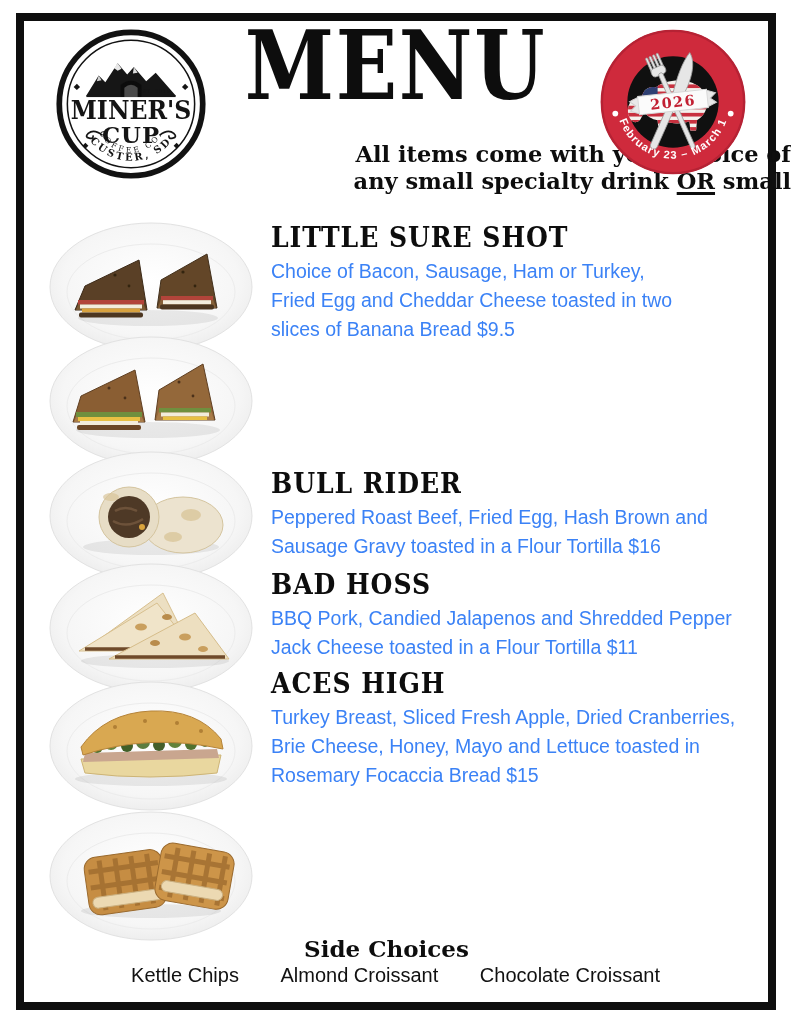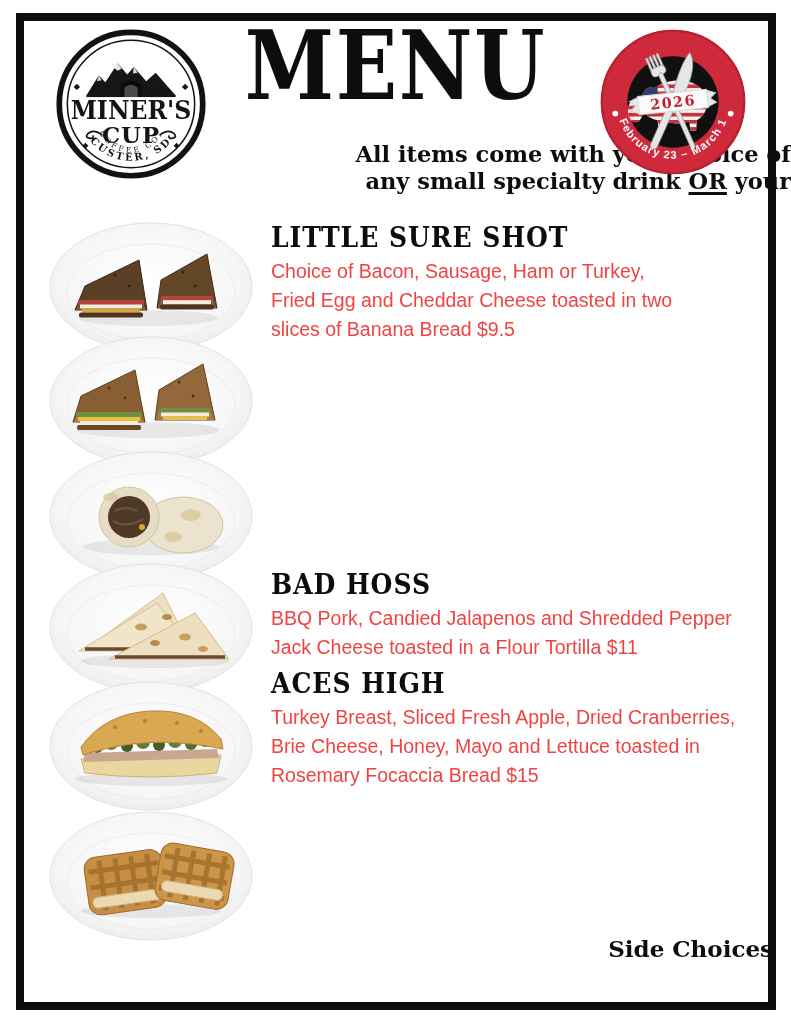--- a/index.html
+++ b/index.html
@@ -15,24 +15,24 @@
       letter-spacing:2px;transform:scaleX(.84);color:#0d0d0d;}
   .subtitle{position:absolute;left:0;top:141px;width:791px;text-align:right;
       font-family:"DejaVu Serif",serif;font-weight:bold;font-size:22.5px;line-height:27px;color:#0d0d0d;}
   .subtitle .or{text-decoration:underline;text-decoration-thickness:2.5px;text-underline-offset:3px;margin-top:40px;}
   .badge{position:absolute;left:598px;top:27px;}
   .badge .arc{font-family:"Liberation Sans",sans-serif;font-weight:bold;fill:#ffffff;}
   
   .item{position:absolute;left:271px;width:482px;}
   .item h2{margin:0 0 3px 0;font-family:"DejaVu Serif",serif;font-weight:bold;font-size:27px;
       line-height:32px;letter-spacing:1px;transform:scaleX(.93);transform-origin:left center;color:#0d0d0d;}
-  .item .desc{font-size:19.5px;line-height:29px;color:#ef4444;white-space:pre-line;}
+  .item .desc{font-size:19.5px;line-height:29px;color:#3b82f6;white-space:pre-line;}
   .photo{position:absolute;left:45px;}
   
-  .sides-heading{position:absolute;left:0;top:935px;width:773px;text-align:right;
+  .sides-heading{position:absolute;left:0;top:935px;width:773px;text-align:center;
       font-family:"DejaVu Serif",serif;font-weight:bold;font-size:23px;color:#0d0d0d;}
   .sides-row{position:absolute;left:0;top:964px;width:791px;text-align:center;
       font-size:20px;color:#111;}
   .sides-row span{margin:0 18px;}
 </style>
 </head>
 <body>
 
 <svg width="0" height="0" style="position:absolute" aria-hidden="true">
   <defs>
@@ -84,21 +84,21 @@
     <text font-size="10.5" font-weight="bold" letter-spacing="2.5">
       <textPath href="#lgArcBottom" startOffset="50%" text-anchor="middle">CUSTER, SD</textPath>
     </text>
     <rect x="-2.2" y="-2.2" width="4.4" height="4.4" transform="translate(-48,44) rotate(45)" fill="#141414"></rect>
     <rect x="-2.2" y="-2.2" width="4.4" height="4.4" transform="translate(48,44) rotate(45)" fill="#141414"></rect>
   </svg>
 
   <div class="menu-title">MENU</div>
   <div class="subtitle">
     <div>All items come with your choice of</div>
-    <div><span>any small specialty drink </span><span class="or">OR</span><span> your</span></div>
+    <div><span>any small specialty drink </span><span class="or">OR</span><span> small</span></div>
   </div>
 
   <svg class="badge" width="150" height="150" viewBox="-78 -78 156 156">
     <circle r="75" fill="#cf2a3c"></circle>
     <circle r="74" fill="none" stroke="#b62234" stroke-width="2.5"></circle>
     <circle r="47.5" fill="#101010"></circle>
     <defs>
       <path id="bpTop" d="M 0,61 A 61,61 0 1 1 -0.01,61" fill="none"></path>
       <path id="bpBot" d="M 0,-59 A 59,59 0 1 0 0.01,-59" fill="none"></path>
       <clipPath id="bfClip">
@@ -156,20 +156,25 @@
       <textPath href="#bpBot" startOffset="50%" text-anchor="middle">February 23 – March 1</textPath>
     </text>
   </svg>
 
   <section class="item" style="top:222px">
     <h2>LITTLE SURE SHOT</h2>
     <div class="desc">Choice of Bacon, Sausage, Ham or Turkey,
 Fried Egg and Cheddar Cheese toasted in two
 slices of Banana Bread $9.5</div>
   </section>
+  <section class="item" style="top:468px">
+    <h2>BULL RIDER</h2>
+    <div class="desc">Peppered Roast Beef, Fried Egg, Hash Brown and
+Sausage Gravy toasted in a Flour Tortilla $16</div>
+  </section>
   <section class="item" style="top:569px">
     <h2>BAD HOSS</h2>
     <div class="desc">BBQ Pork, Candied Jalapenos and Shredded Pepper
 Jack Cheese toasted in a Flour Tortilla $11</div>
   </section>
   <section class="item" style="top:668px">
     <h2>ACES HIGH</h2>
     <div class="desc">Turkey Breast, Sliced Fresh Apple, Dried Cranberries,
 Brie Cheese, Honey, Mayo and Lettuce toasted in
 Rosemary Focaccia Bread $15</div>
@@ -289,13 +294,18 @@
       <rect x="46" y="84" width="70" height="11" rx="5.5" fill="#ecd9b2" stroke="#cbb080"></rect>
     </g>
     <g transform="rotate(10 148 70)">
       <rect x="112" y="38" width="74" height="58" rx="12" fill="#cd9549" stroke="#9a6a2e"></rect>
       <path d="M128,42 V92 M144,42 V92 M160,42 V92 M176,42 V92 M116,52 H182 M116,68 H182 M116,84 H182" stroke="#9c6a2d" stroke-width="5" opacity=".75"></path>
       <rect x="118" y="76" width="62" height="11" rx="5.5" fill="#ecd9b2" stroke="#cbb080"></rect>
     </g>
   </svg>
 
   <div class="sides-heading">Side Choices</div>
+  <div class="sides-row">
+    <span>Kettle Chips</span>
+    <span>Almond Croissant</span>
+    <span>Chocolate Croissant</span>
+  </div>
 </div>
 
 </body></html>

